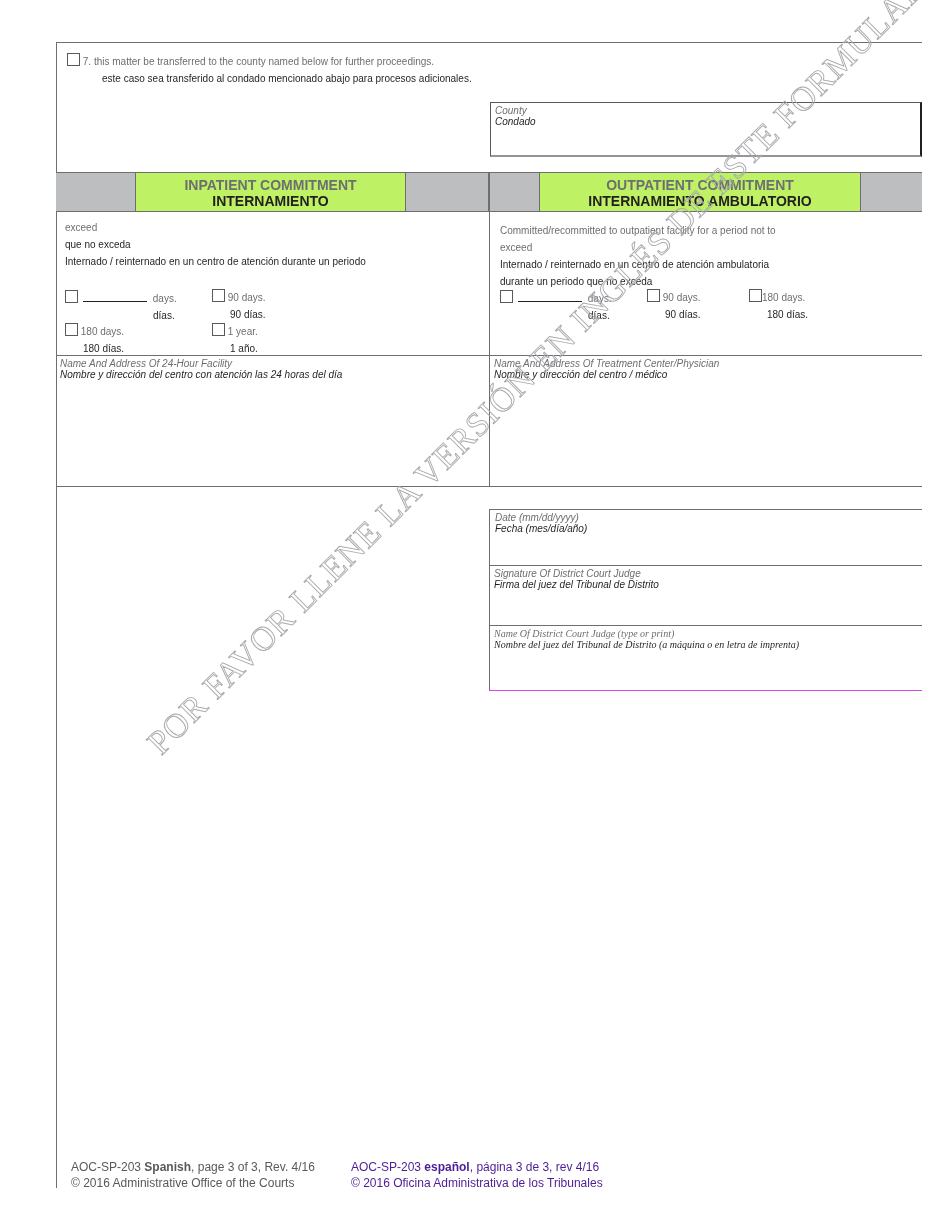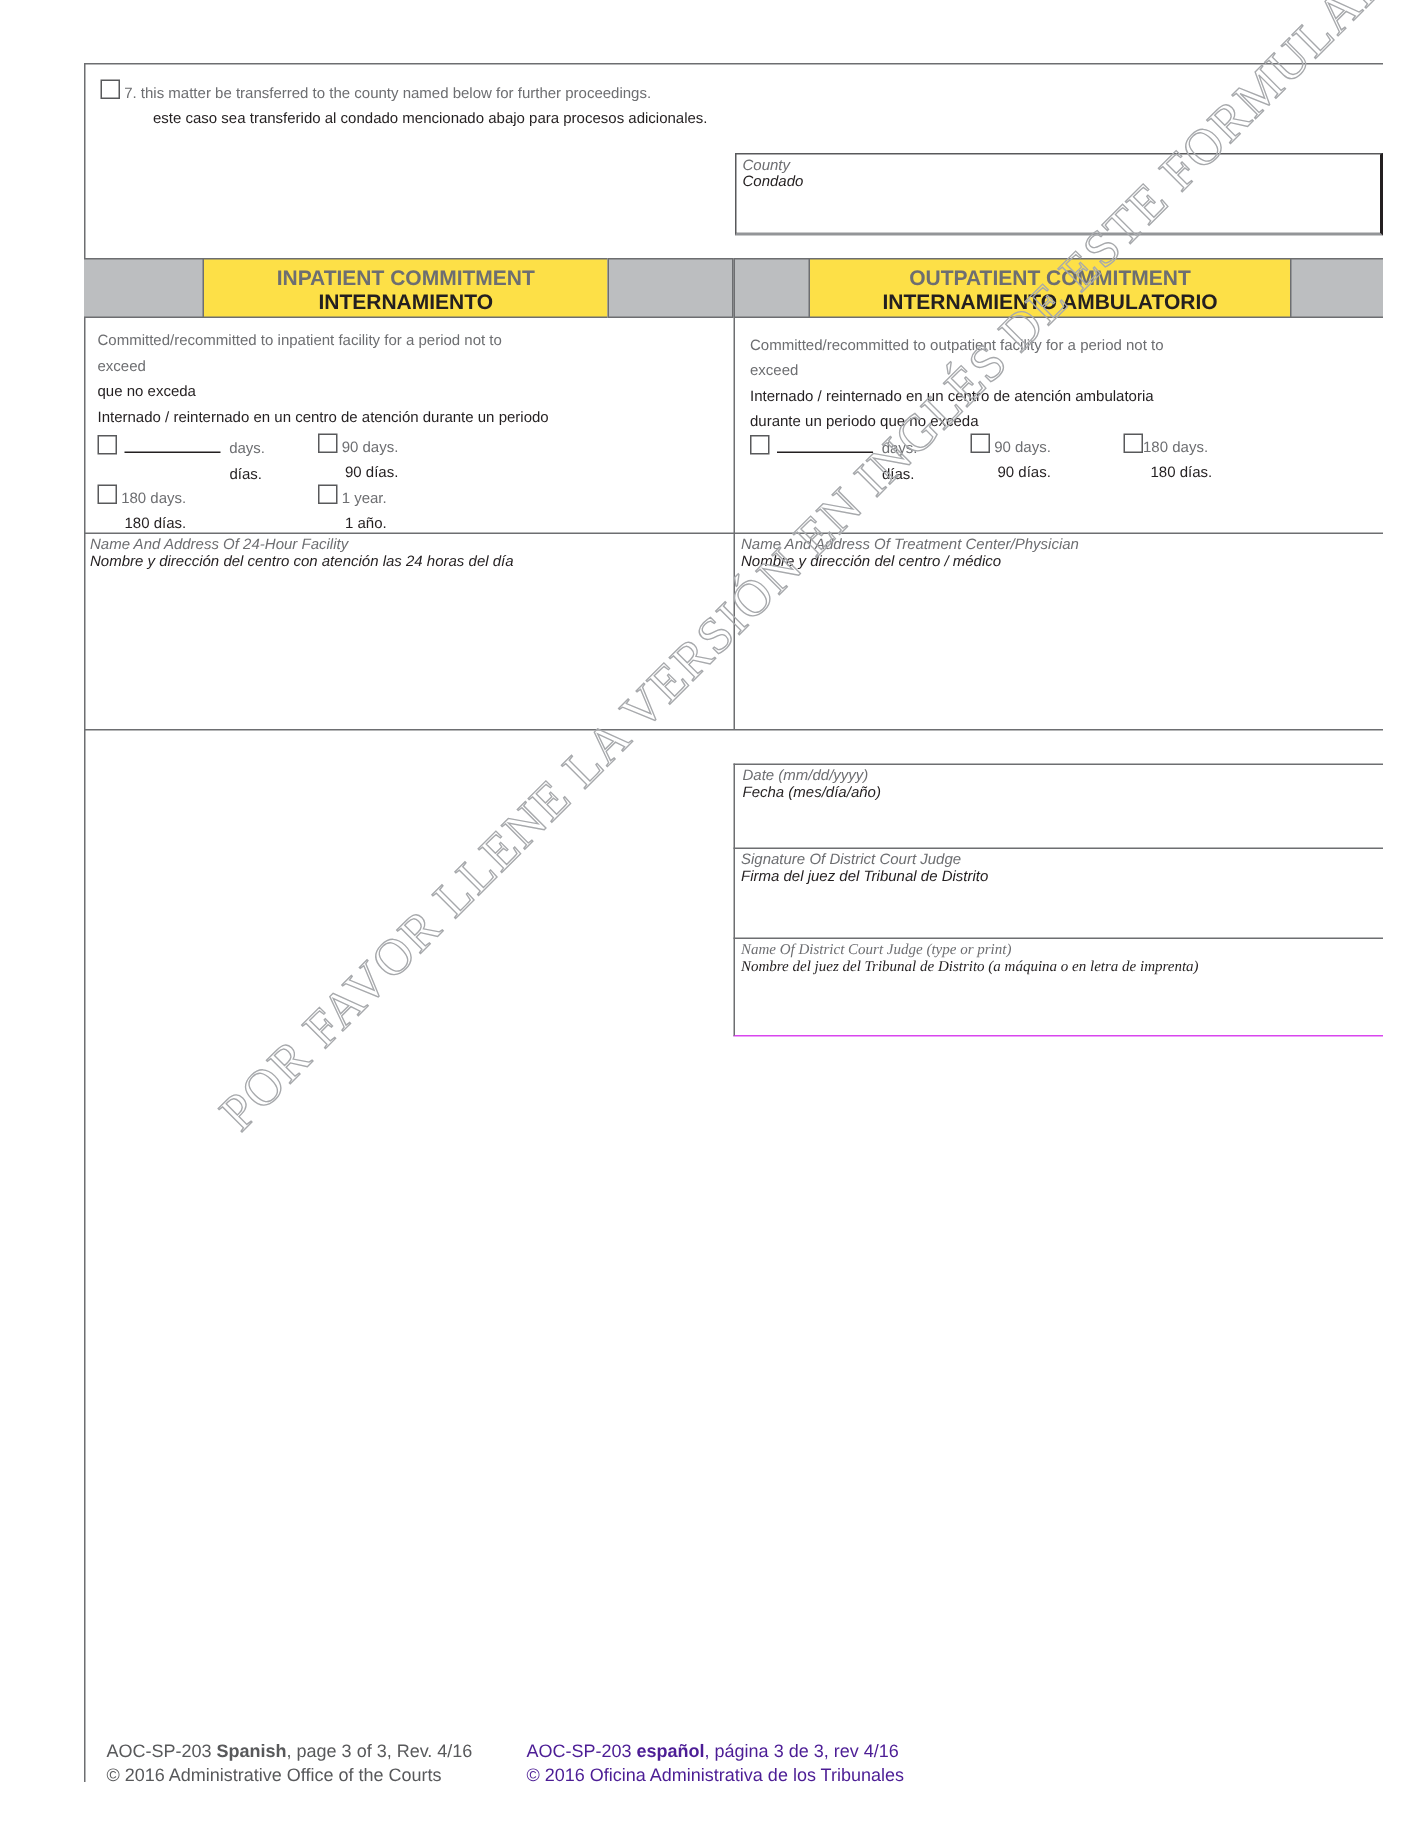--- a/index.html
+++ b/index.html
@@ -9,21 +9,21 @@
   .hline { position: absolute; height: 0; border-top: 1px solid #6d6e71; }
   .vline { position: absolute; width: 0; border-left: 1px solid #6d6e71; }
   .gray { color: #6d6e71; }
   .cb { display: inline-block; width: 13px; height: 13px; border: 1px solid #58595b;
         background: #fff; box-sizing: border-box; vertical-align: -1px; }
   .t13 { font-size: 10px; line-height: 17px; }
   .t10 { font-size: 10px; line-height: 11px; font-style: italic; }
   .hdrcell { position: absolute; top: 172px; height: 40px; box-sizing: border-box;
              border-top: 1px solid #6d6e71; border-bottom: 1px solid #6d6e71; }
   .hdrgray { background: #bcbec0; }
-  .hdrwhite { background: #fde047; text-align: center; font-weight: bold; font-size: 14px; line-height: 16px; padding-top: 4px; }
+  .hdrwhite { background: #bef264; text-align: center; font-weight: bold; font-size: 14px; line-height: 16px; padding-top: 4px; }
   .box { position: absolute; box-sizing: border-box; }
   .blank { display: inline-block; width: 64px; border-bottom: 1px solid #231f20; height: 12px; vertical-align: 0; margin-left: 5px; }
   .watermark { position: absolute; left: 140px; top: 735px; width: 960px; transform-origin: 0 0;
                transform: rotate(-45deg); font-family: "Liberation Serif", serif; font-size: 34px;
                letter-spacing: 1px; color: transparent; -webkit-text-stroke: 0.9px #a7a9ac;
                white-space: nowrap; pointer-events: none; }
 </style>
 </head>
 <body>
 
@@ -54,21 +54,20 @@
 <div class="hdrcell hdrgray" style="left:490px; width:50px; border-right:1px solid #6d6e71;"></div>
 <div class="hdrcell hdrwhite" style="left:540px; width:320px;">
   <div class="gray">OUTPATIENT COMMITMENT</div>
   <div>INTERNAMIENTO AMBULATORIO</div>
 </div>
 <div class="hdrcell hdrgray" style="left:860px; width:62px; border-left:1px solid #6d6e71;"></div>
 
 <div class="vline" style="left:489px; top:172px; height:314px;"></div>
 
 <div class="abs t13" style="left:65px; top:219px; width:425px;">
-  <div class="gray">Committed/recommitted to inpatient facility for a period not to</div>
   <div class="gray">exceed</div>
   <div>que no exceda</div>
   <div>Internado / reinternado en un centro de atención durante un periodo</div>
 </div>
 
 <div class="abs t13" style="left:65px; top:289px;">
   <span class="cb"></span><span class="blank"></span>
   <span class="gray" style="margin-left:3px;">days.</span>
   <div style="padding-left:88px;">días.</div>
 </div>

